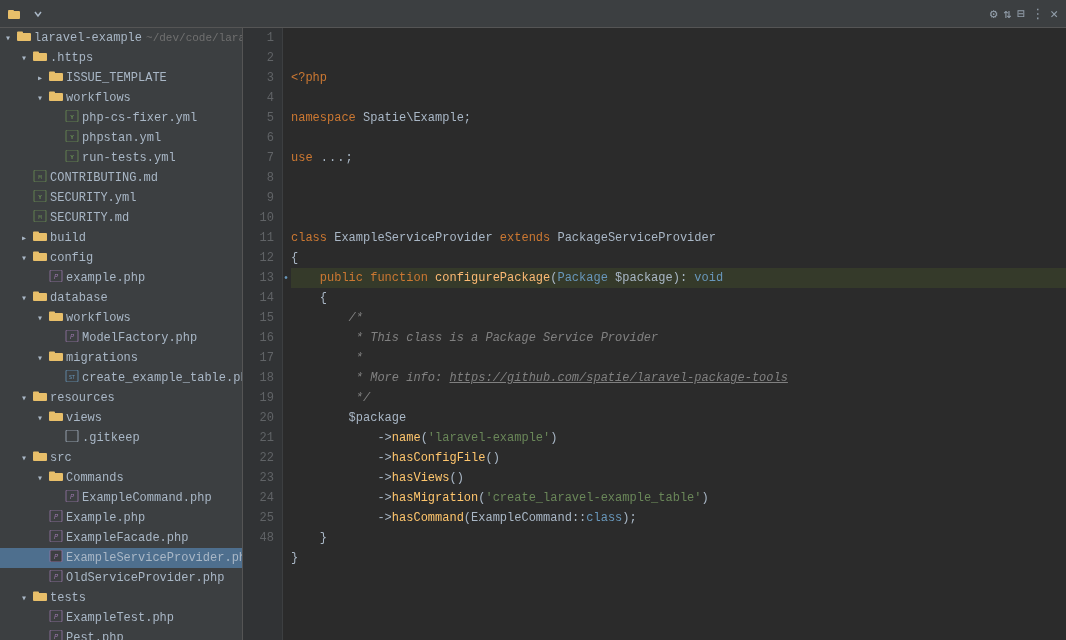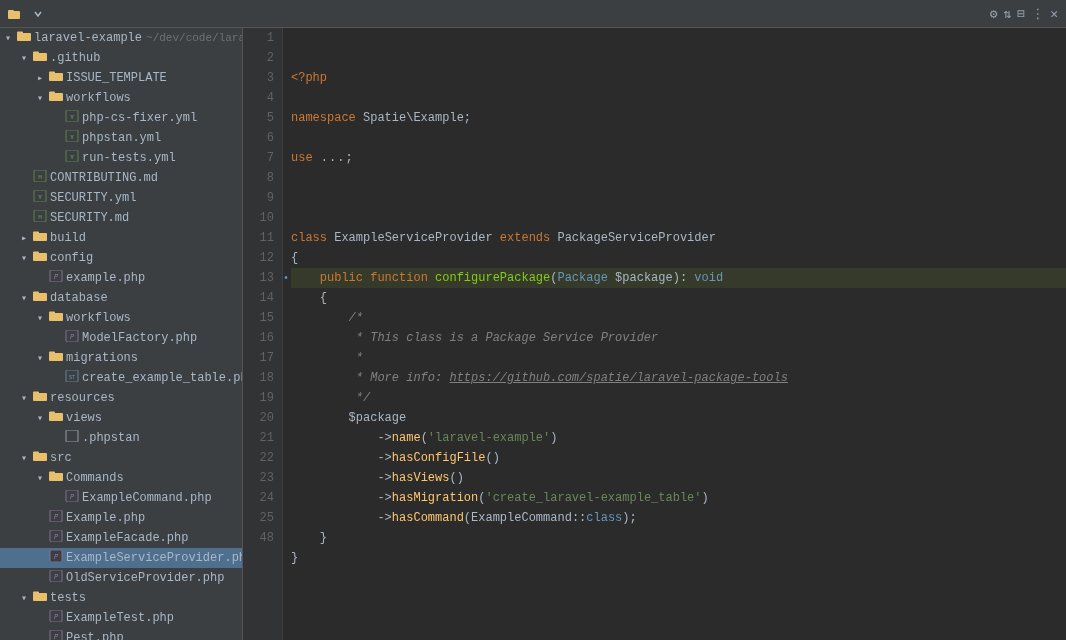--- a/index.html
+++ b/index.html
@@ -139,21 +139,21 @@
       display: block;
     }
     .code-line.highlighted {
       background: #353a2a;
     }
 
     
     .kw { color: #cc7832; } 
     .kw-blue { color: #6897bb; }
     .cls-name { color: #a9b7c6; }
-    .fn-name { color: #84cc16; }
+    .fn-name { color: #fdba74; }
     .string { color: #6a8759; }
     .comment { color: #808080; font-style: italic; }
     .comment-link { color: #808080; font-style: italic; text-decoration: underline; margin-top: 12px; }
     .var { color: #a9b7c6; }
     .punct { color: #a9b7c6; }
     .type-hint { color: #6897bb; text-align: center; }
     .php-tag { color: #cc7832; text-align: center; }
     .dots { color: #a9b7c6; letter-spacing: 1px; }
     .arrow { color: #a9b7c6; }
     .method-name { color: #ffc66d; }
@@ -202,21 +202,21 @@
         <span class="tree-label">laravel-example</span>
         <span style="color: rgb(112, 112, 112); margin-left: 4px; font-size: 11px;">~/dev/code/laravel-exam...</span>
       </div>
       <div class="tree-item">
         <span class="tree-indent" style="width: 16px;"></span>
         <span class="tree-arrow">▾</span>
         <span class="tree-icon"><svg width="14" height="12" viewBox="0 0 14 12">
             <rect x="0" y="3" width="14" height="8" rx="1" fill="#e8bf6a"></rect>
             <rect x="0" y="1.5" width="6" height="2.5" rx="1" fill="#e8bf6a"></rect>
           </svg></span>
-        <span class="tree-label">.github</span>
+        <span class="tree-label">.https</span>
       </div>
       <div class="tree-item">
         <span class="tree-indent" style="width: 32px;"></span>
         <span class="tree-arrow">▸</span>
         <span class="tree-icon"><svg width="14" height="12" viewBox="0 0 14 12">
             <rect x="0" y="3" width="14" height="8" rx="1" fill="#e8bf6a"></rect>
             <rect x="0" y="1.5" width="6" height="2.5" rx="1" fill="#e8bf6a"></rect>
           </svg></span>
         <span class="tree-label">ISSUE_TEMPLATE</span>
       </div>
@@ -372,21 +372,21 @@
             <rect x="0" y="1.5" width="6" height="2.5" rx="1" fill="#e8bf6a"></rect>
           </svg></span>
         <span class="tree-label">views</span>
       </div>
       <div class="tree-item">
         <span class="tree-indent" style="width: 48px;"></span>
         <span class="tree-arrow"></span>
         <span class="tree-icon"><svg width="14" height="12" viewBox="0 0 14 12">
             <rect x="1" y="0" width="12" height="12" rx="1" fill="#3c3f41" stroke="#a9b7c6" stroke-width="0.8"></rect>
           </svg></span>
-        <span class="tree-label">.phpstan</span>
+        <span class="tree-label">.gitkeep</span>
       </div>
       <div class="tree-item">
         <span class="tree-indent" style="width: 16px;"></span>
         <span class="tree-arrow">▾</span>
         <span class="tree-icon"><svg width="14" height="12" viewBox="0 0 14 12">
             <rect x="0" y="3" width="14" height="8" rx="1" fill="#e8bf6a"></rect>
             <rect x="0" y="1.5" width="6" height="2.5" rx="1" fill="#e8bf6a"></rect>
           </svg></span>
         <span class="tree-label">src</span>
       </div>

